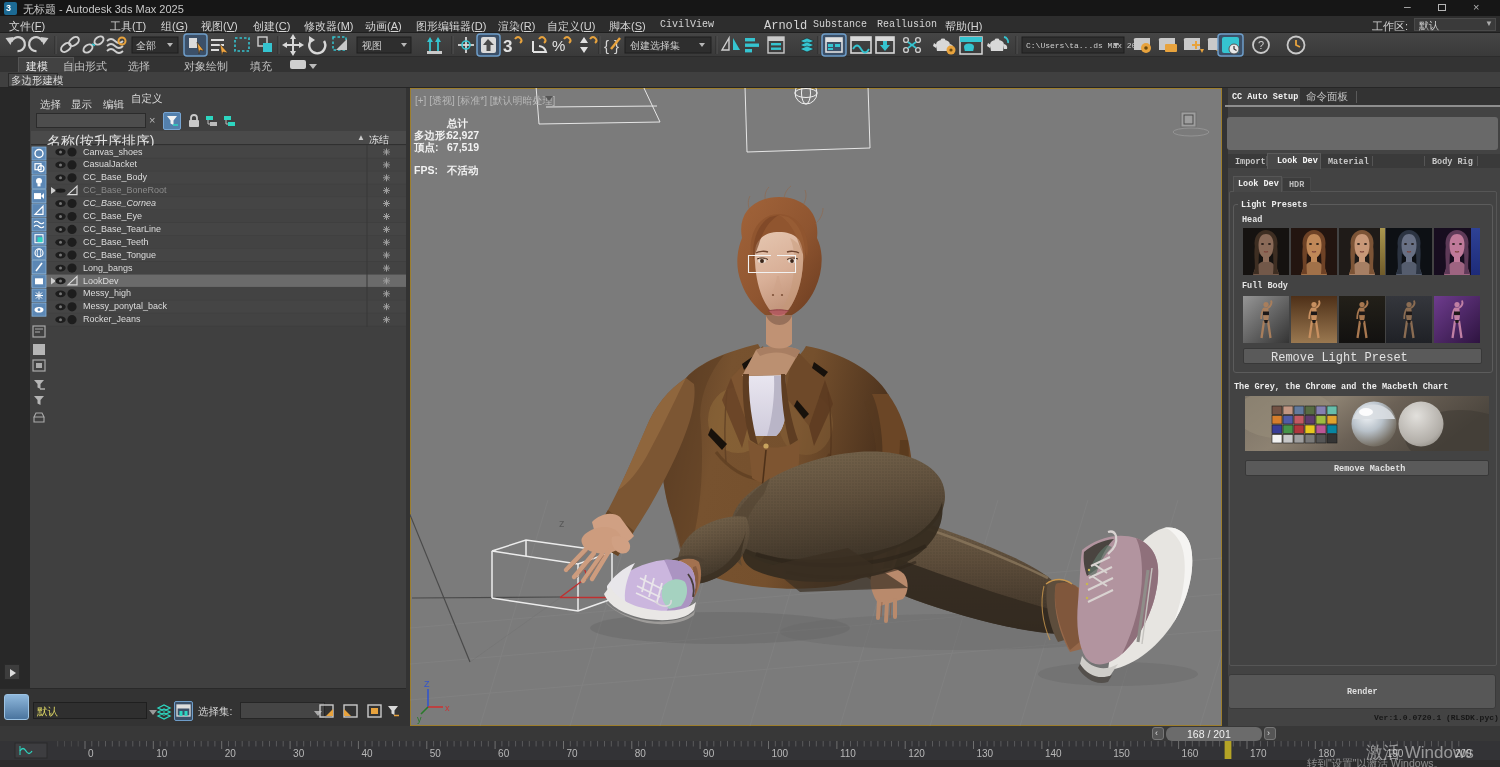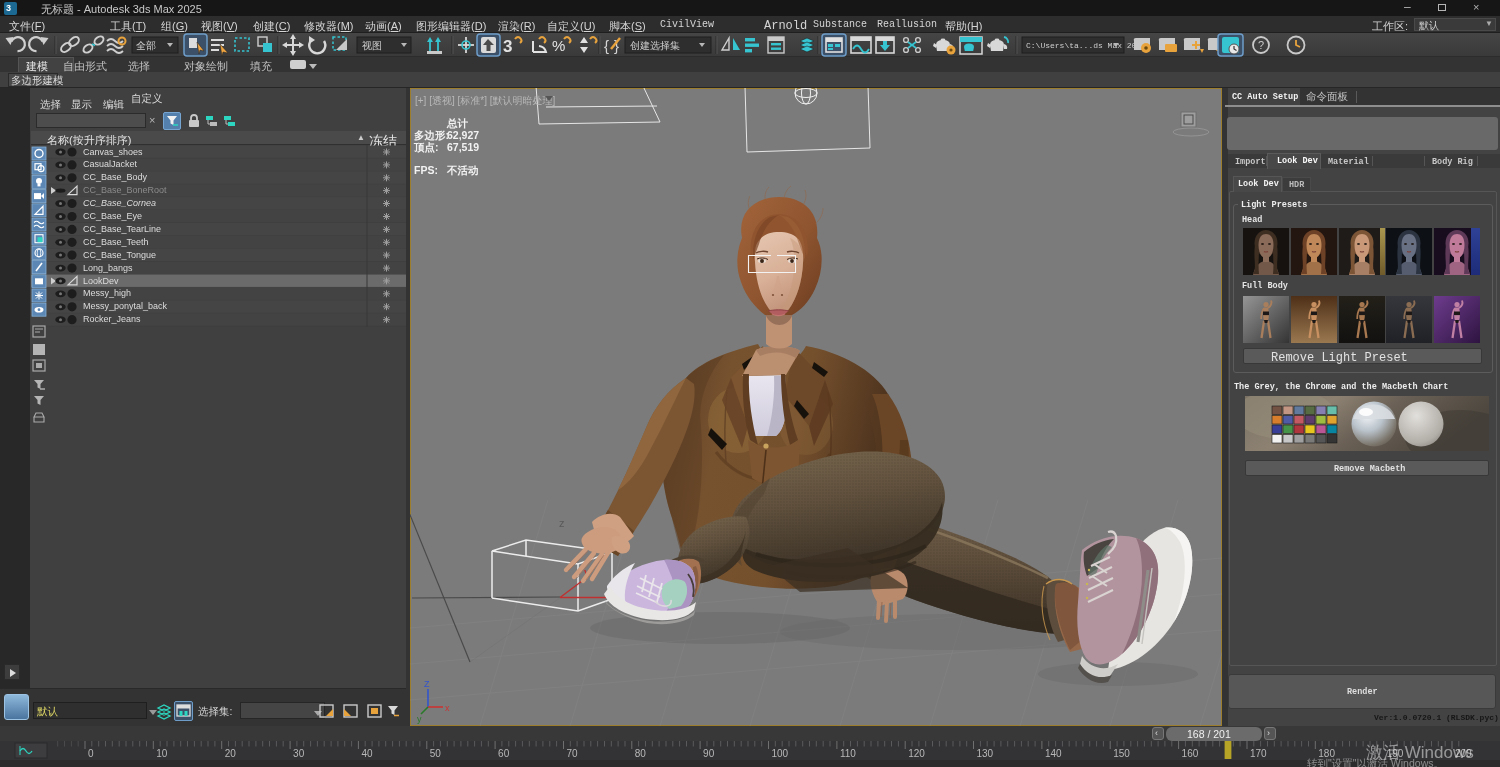--- a/index.html
+++ b/index.html
@@ -9,21 +9,21 @@
   #stage { position:relative; width:1500px; height:767px; }
   .t { position:absolute; white-space:nowrap; }
 </style>
 </head>
 <body>
 <div id="stage">
 
   <div class="abs" style="left:0;top:0;width:1500px;height:16px;background:#161616;"></div>
   <div class="abs" style="left:4px;top:2px;width:13px;height:13px;background:#1c6a94;border-radius:2px;"></div>
   <div class="t" style="left:6px;top:3px;font-size:9px;color:#fff;font-weight:bold;">3</div>
-  <div class="t" style="left:23px;top:2px;font-size:11px;color:#c8c8c8;margin-left:18px;">无标题 - Autodesk 3ds Max 2025</div>
+  <div class="t" style="left:23px;top:2px;font-size:11px;color:#c8c8c8;">无标题 - Autodesk 3ds Max 2025</div>
   <div class="t" style="left:1404px;top:0px;font-size:12px;color:#b4b4b4;">–</div>
   <div class="abs" style="left:1438px;top:4px;width:8px;height:7px;border:1px solid #b4b4b4;"></div>
   <div class="t" style="left:1473px;top:1px;font-size:11px;color:#b4b4b4;">×</div>
 
   <div class="abs" style="left:0;top:16px;width:1500px;height:17px;background:#2d2d2d;border-bottom:1px solid #1f1f1f;"></div>
   <div id="menus" style="position:absolute;left:0;top:19px;height:14px;width:1320px;font-size:11px;color:#d5d5d5;">
     <span class="t" style="left:9px;top:0;">文件(<u>F</u>)</span>
     <span class="t" style="left:60px;top:16px;text-align:right;">编辑(<u>E</u>)</span>
     <span class="t" style="left:110px;top:0;">工具(<u>T</u>)</span>
     <span class="t" style="left:161px;top:0;">组(<u>G</u>)</span>
@@ -286,23 +286,23 @@
         <line x1="5" y1="12" x2="7" y2="12" stroke="#bbb"></line>
     </svg>
     <svg class="abs" style="left:221px;top:112px;" width="18" height="18">
       <rect x="3" y="4" width="7" height="4" fill="#2dd6c0"></rect>
         <rect x="7" y="10" width="7" height="4" fill="#2dd6c0"></rect>
         <line x1="5" y1="8" x2="5" y2="12" stroke="#bbb"></line>
         <line x1="5" y1="12" x2="7" y2="12" stroke="#bbb"></line>
     </svg>
 
     <div class="abs" style="left:31px;top:131px;width:375px;height:14px;background:#4a4a4a;border-bottom:1px solid #303030;"></div>
-    <div class="t" style="left:47px;top:133px;font-size:11px;color:#e3e3e3;">名称(按升序排序)</div>
+    <div class="t" style="left:47px;top:133px;font-size:14px;color:#e3e3e3;">名称(按升序排序)</div>
     <div class="t" style="left:357px;top:133px;font-size:8px;color:#ccc;">▲</div>
-    <div class="t" style="left:369px;top:133px;font-size:14px;color:#e3e3e3;">冻结</div>
+    <div class="t" style="left:369px;top:133px;font-size:10px;color:#e3e3e3;">冻结</div>
     <div id="rows">
     <svg class="abs" style="left:31px;top:145px;" width="375" height="182">
           <rect x="0" y="0.5" width="375" height="12.9" fill="#454545"></rect>
           <line x1="0" y1="13.4" x2="375" y2="13.4" stroke="#3c3c3c" stroke-width="0.6"></line>
           <ellipse cx="29.5" cy="7.0" rx="5.2" ry="3.4" fill="#1d1d1d"></ellipse>
           <circle cx="29.5" cy="7.0" r="1.5" fill="#777"></circle>
           <circle cx="41" cy="7.0" r="4.6" fill="#1d1d1d"></circle>
           <g stroke="#9f9f9f" stroke-width="1">
             <line x1="352.0" y1="7.0" x2="359.0" y2="7.0"></line>
             <line x1="355.5" y1="3.5" x2="355.5" y2="10.4"></line>

